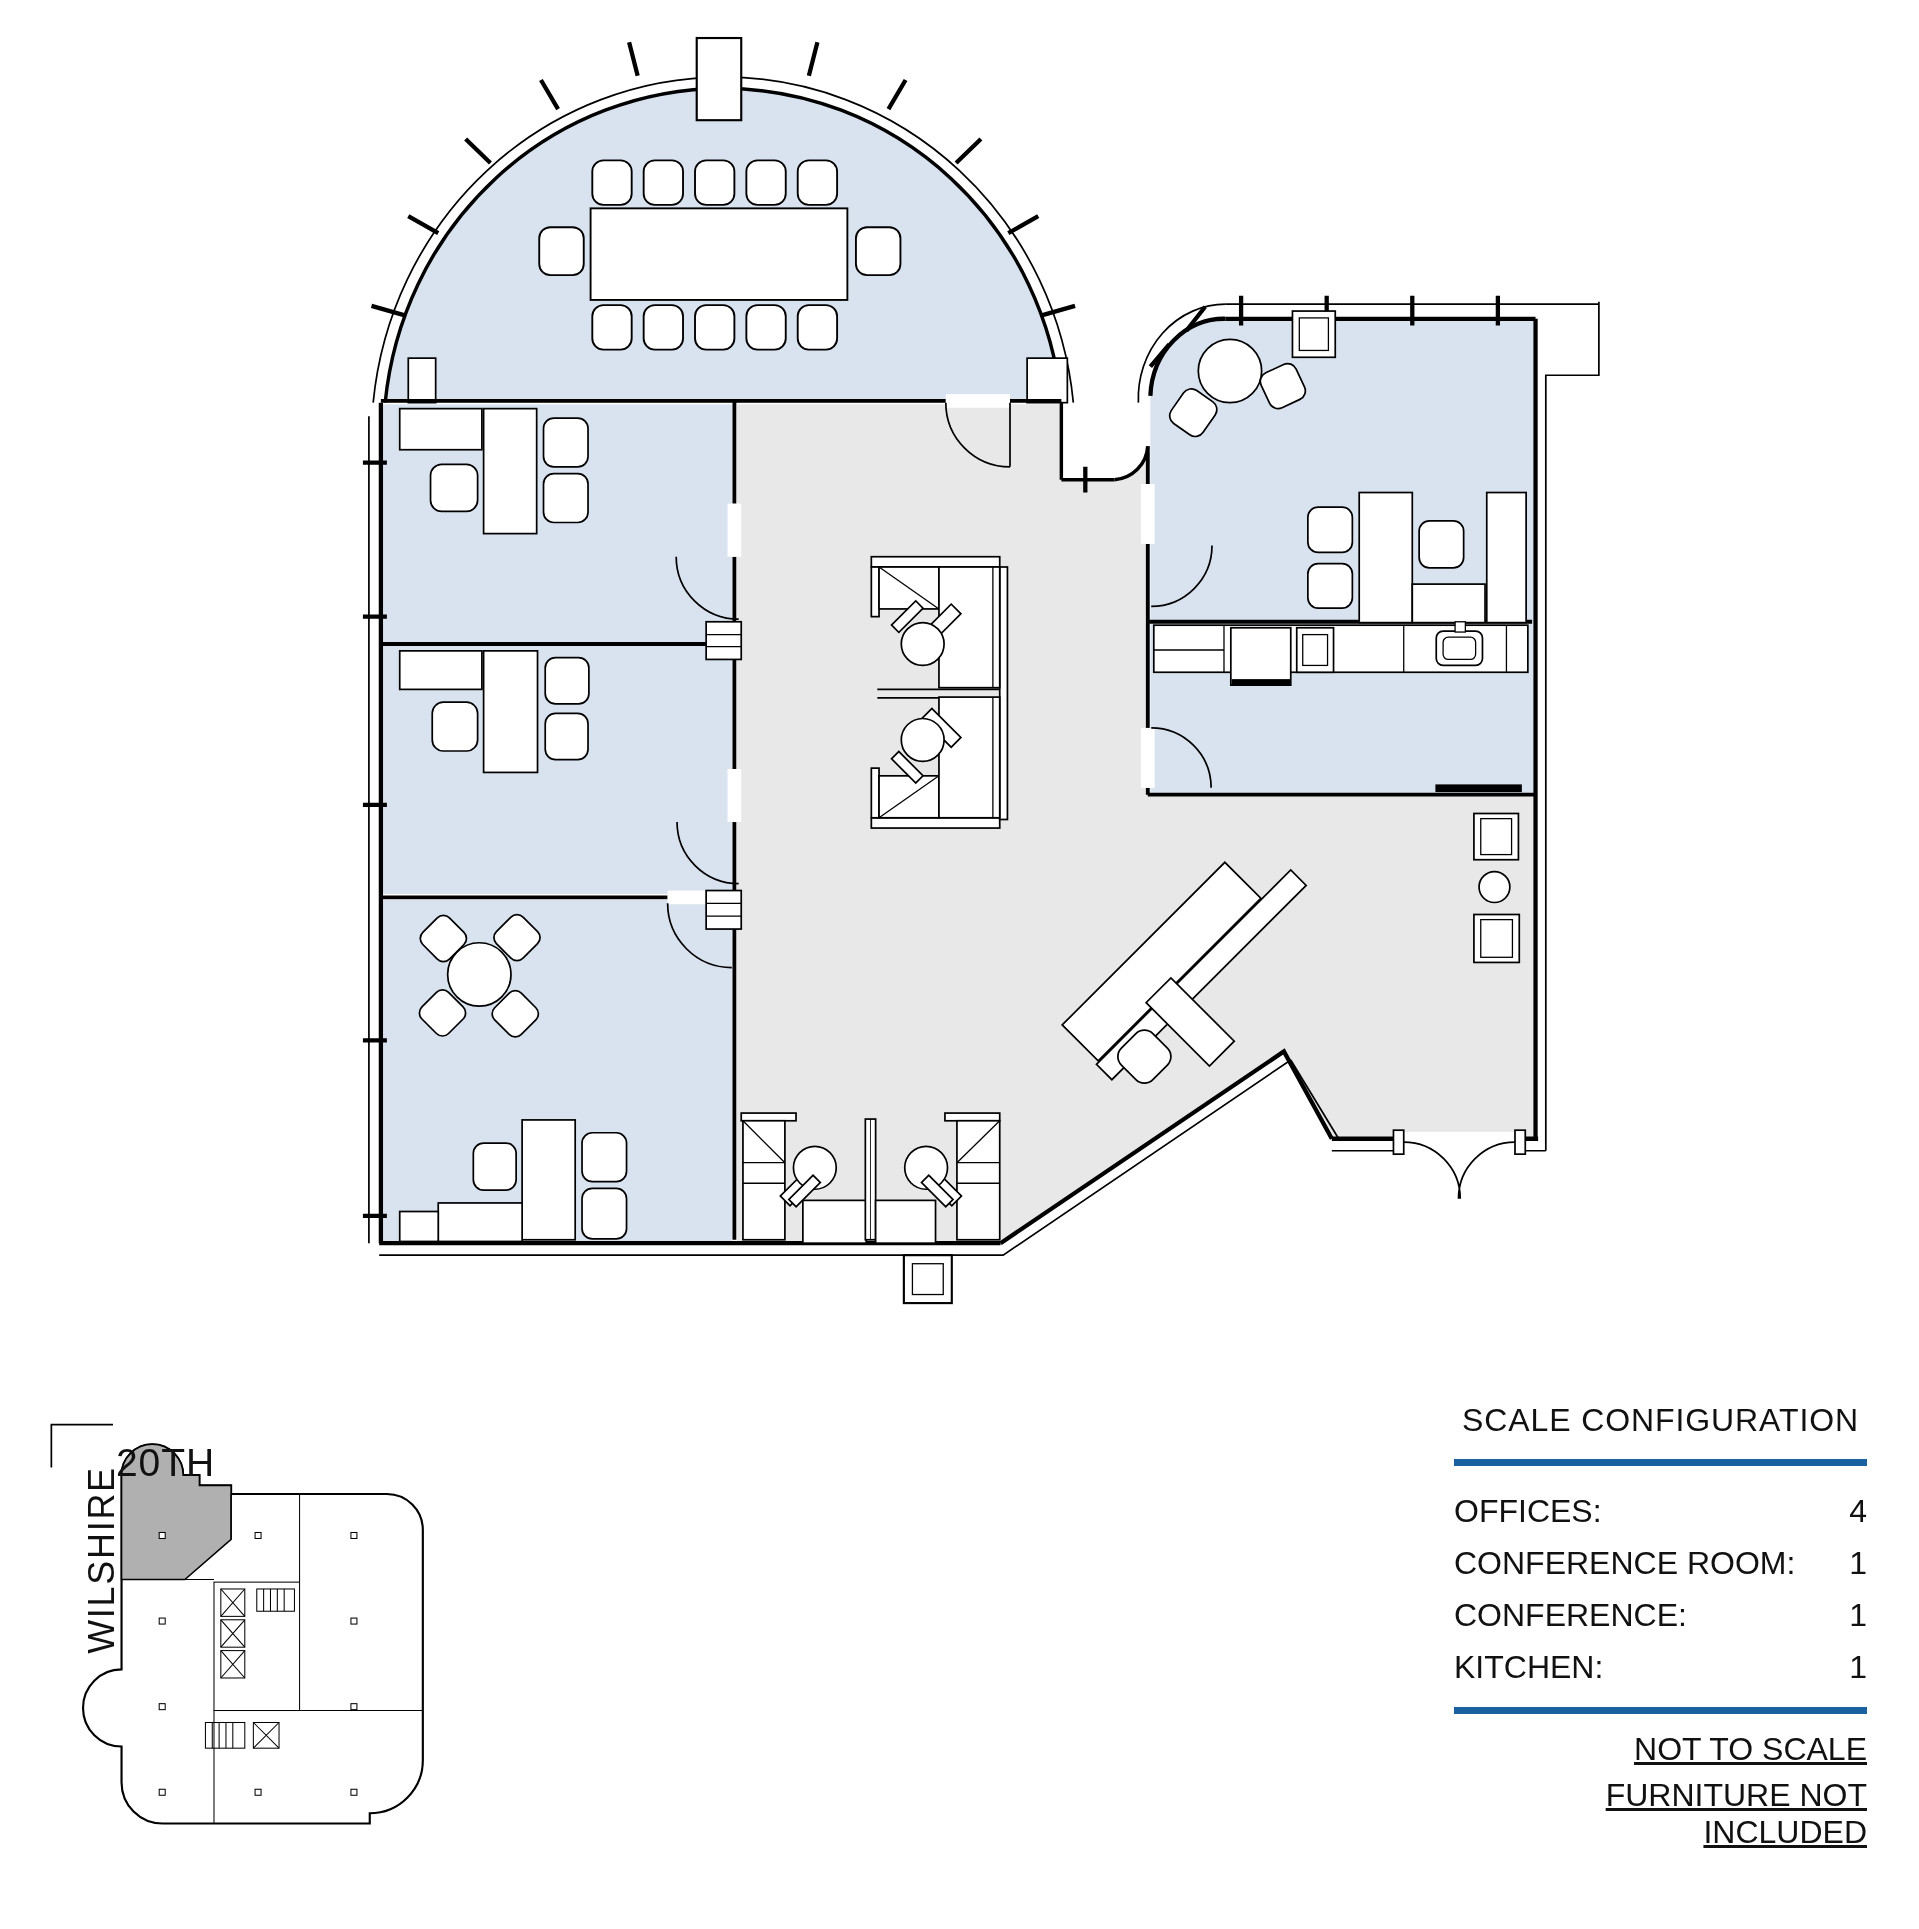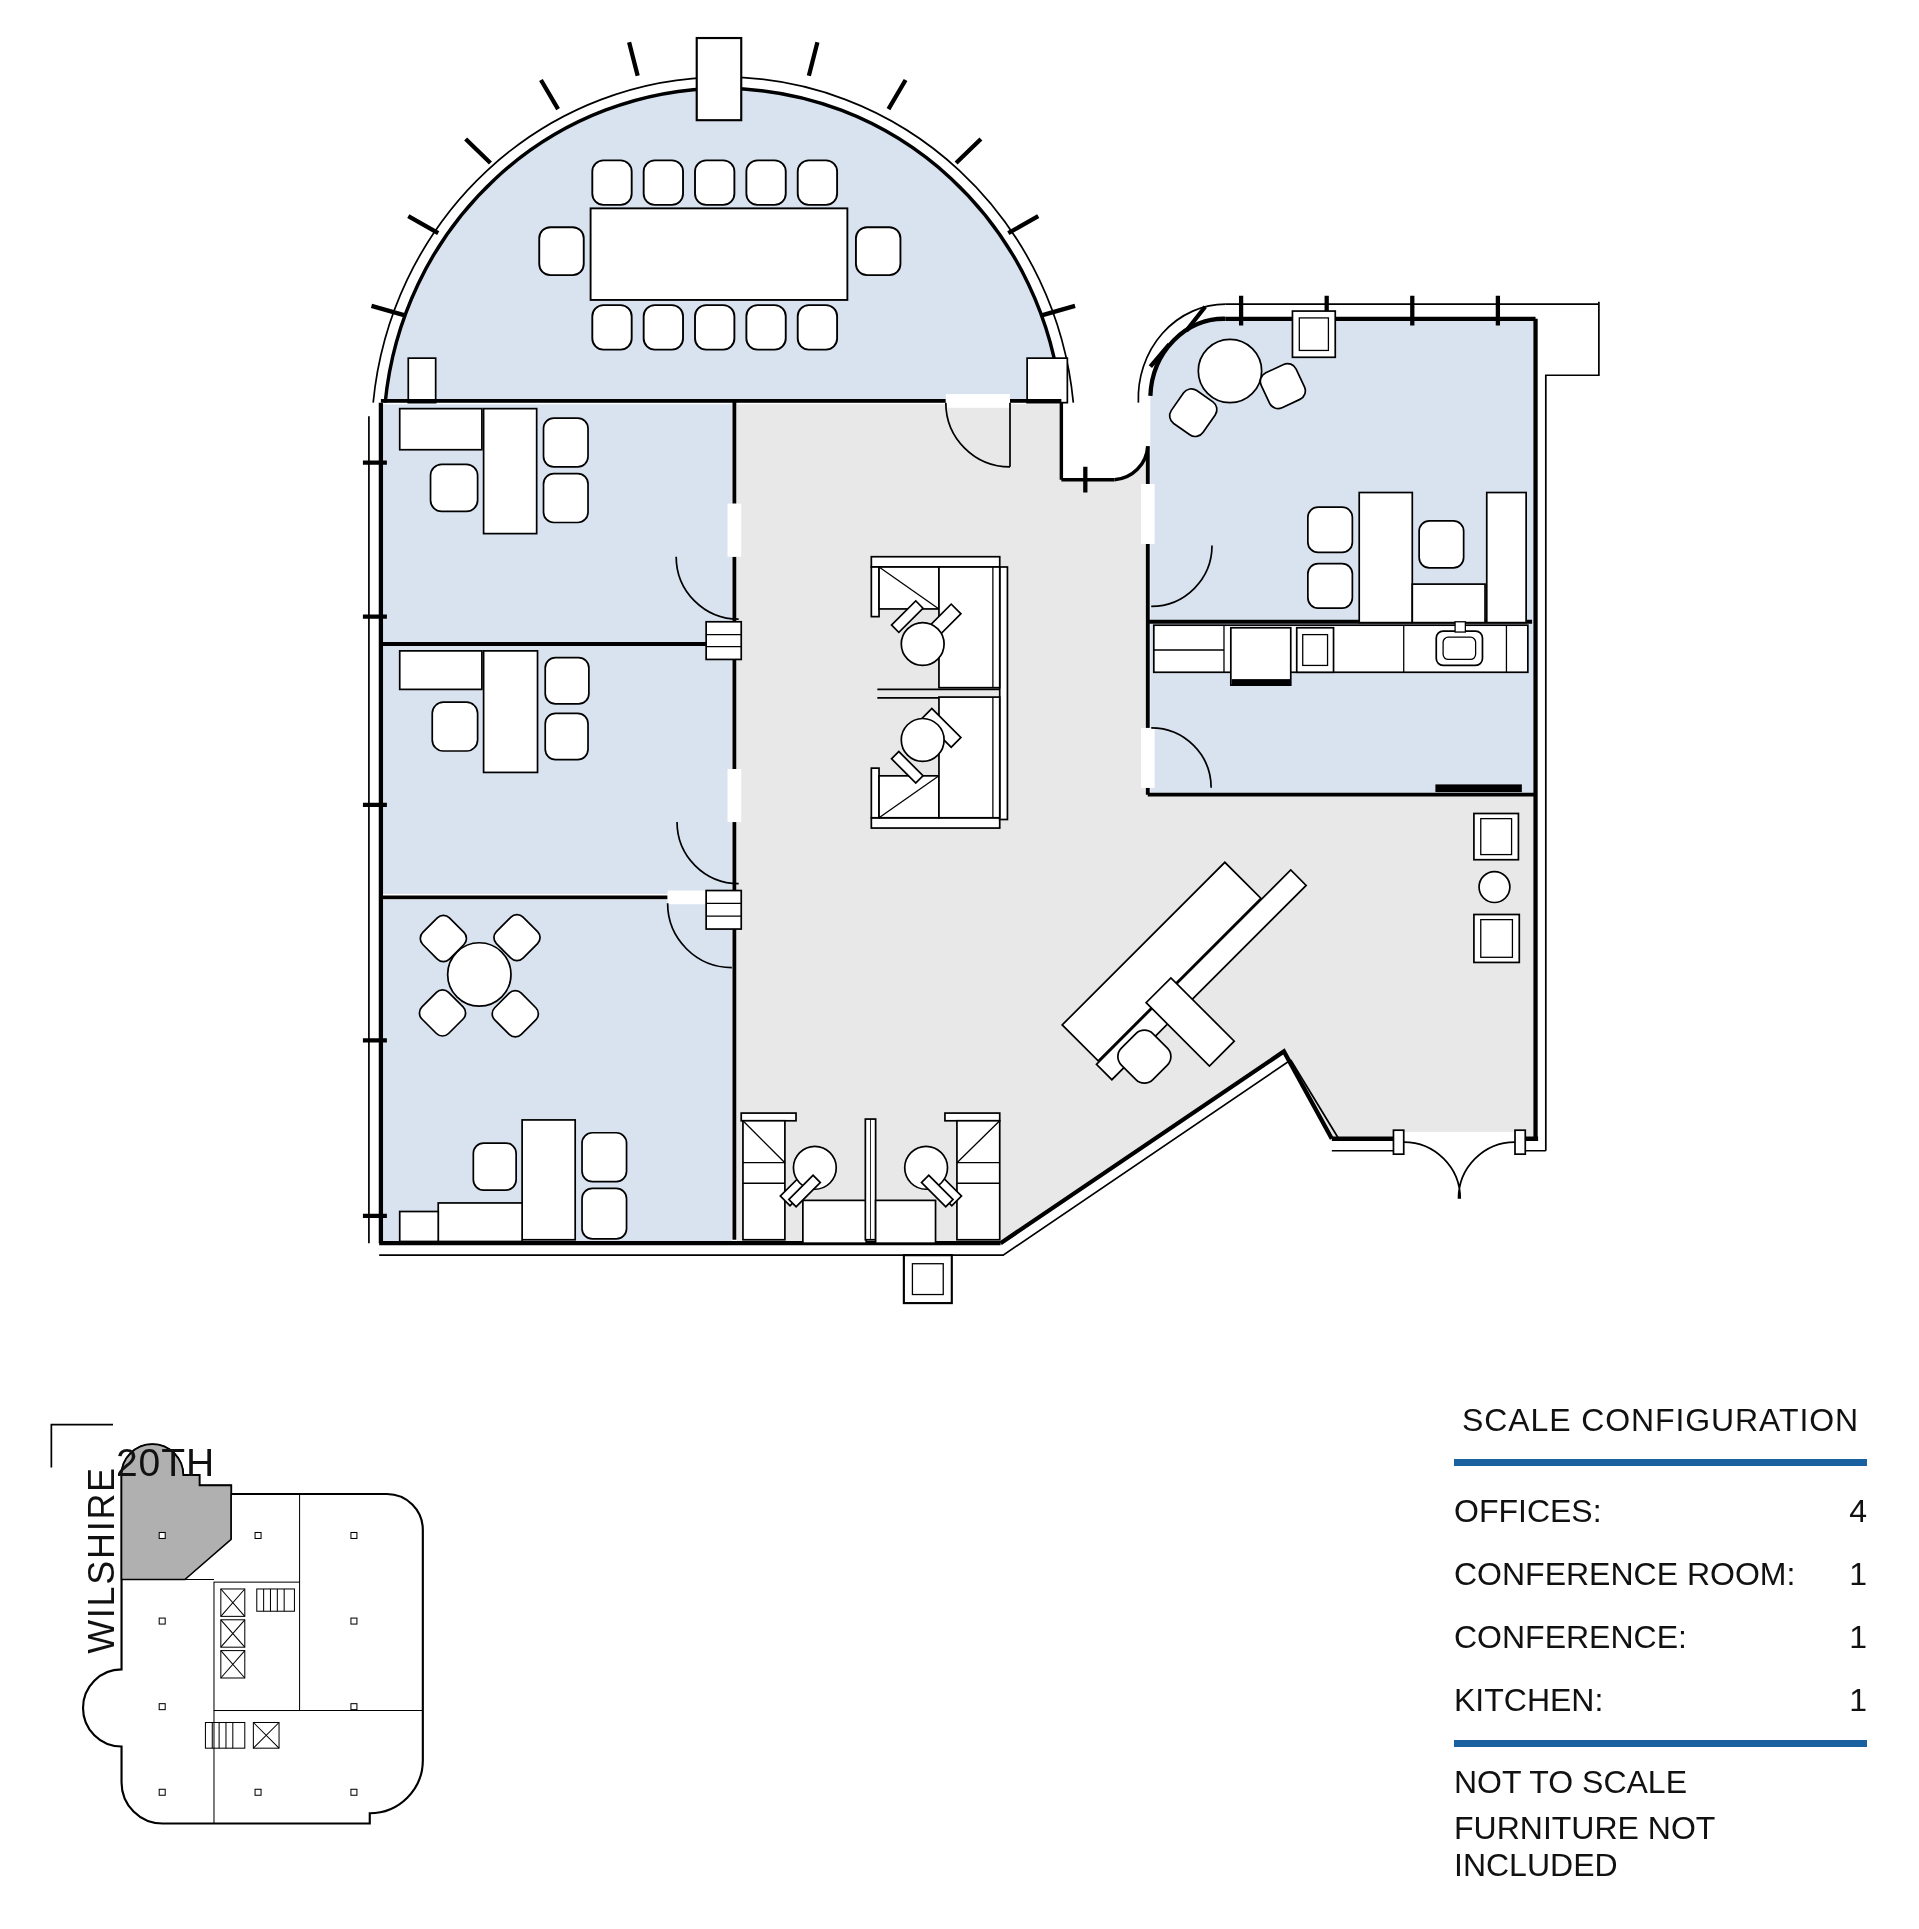--- a/index.html
+++ b/index.html
@@ -6,23 +6,23 @@
   body{width:1919px;height:1930px;position:relative;
        font-family:"Liberation Sans","DejaVu Sans",sans-serif;color:#111;}
   #plan-svg{position:absolute;left:0;top:0;}
   .abs{position:absolute;}
   #label-20th{left:116px;top:1417px;font-size:39px;letter-spacing:0.9px;margin-top:24px;}
   #wilshire-wrap{left:1.7px;top:1539px;width:199px;text-align:center;
                  transform:rotate(-90deg);transform-origin:center;font-size:36px;letter-spacing:1.7px;}
   #suite-panel{left:1454px;top:1402px;width:413px;}
   .panel-title{text-align:center;font-size:32px;letter-spacing:0.9px;line-height:36px;}
   .rule{height:7.7px;background:#1a61a0;margin-top:20.5px;}
-  .cfg-row{display:flex;justify-content:space-between;font-size:32px;height:36px;margin-top:27px;align-items:flex-end;}
+  .cfg-row{display:flex;justify-content:space-between;font-size:32px;height:36px;margin-top:16px;align-items:flex-end;}
   .cfg-row.first{margin-top:28px;}
-  .note{text-align:left;font-size:32px;margin-top:17px;}
+  .note{text-align:right;font-size:32px;margin-top:17px;text-decoration:underline;}
   .note.second{margin-top:8.6px;}
 </style>
 </head>
 <body>
 
 <svg id="plan-svg" width="1919" height="1930" viewBox="0 0 2242 2254" xmlns="http://www.w3.org/2000/svg">
 
   <g>
 
     <path d="M450,470 A397,408 0 0 1 1240,470 Z" fill="#d8e3ef"></path>

